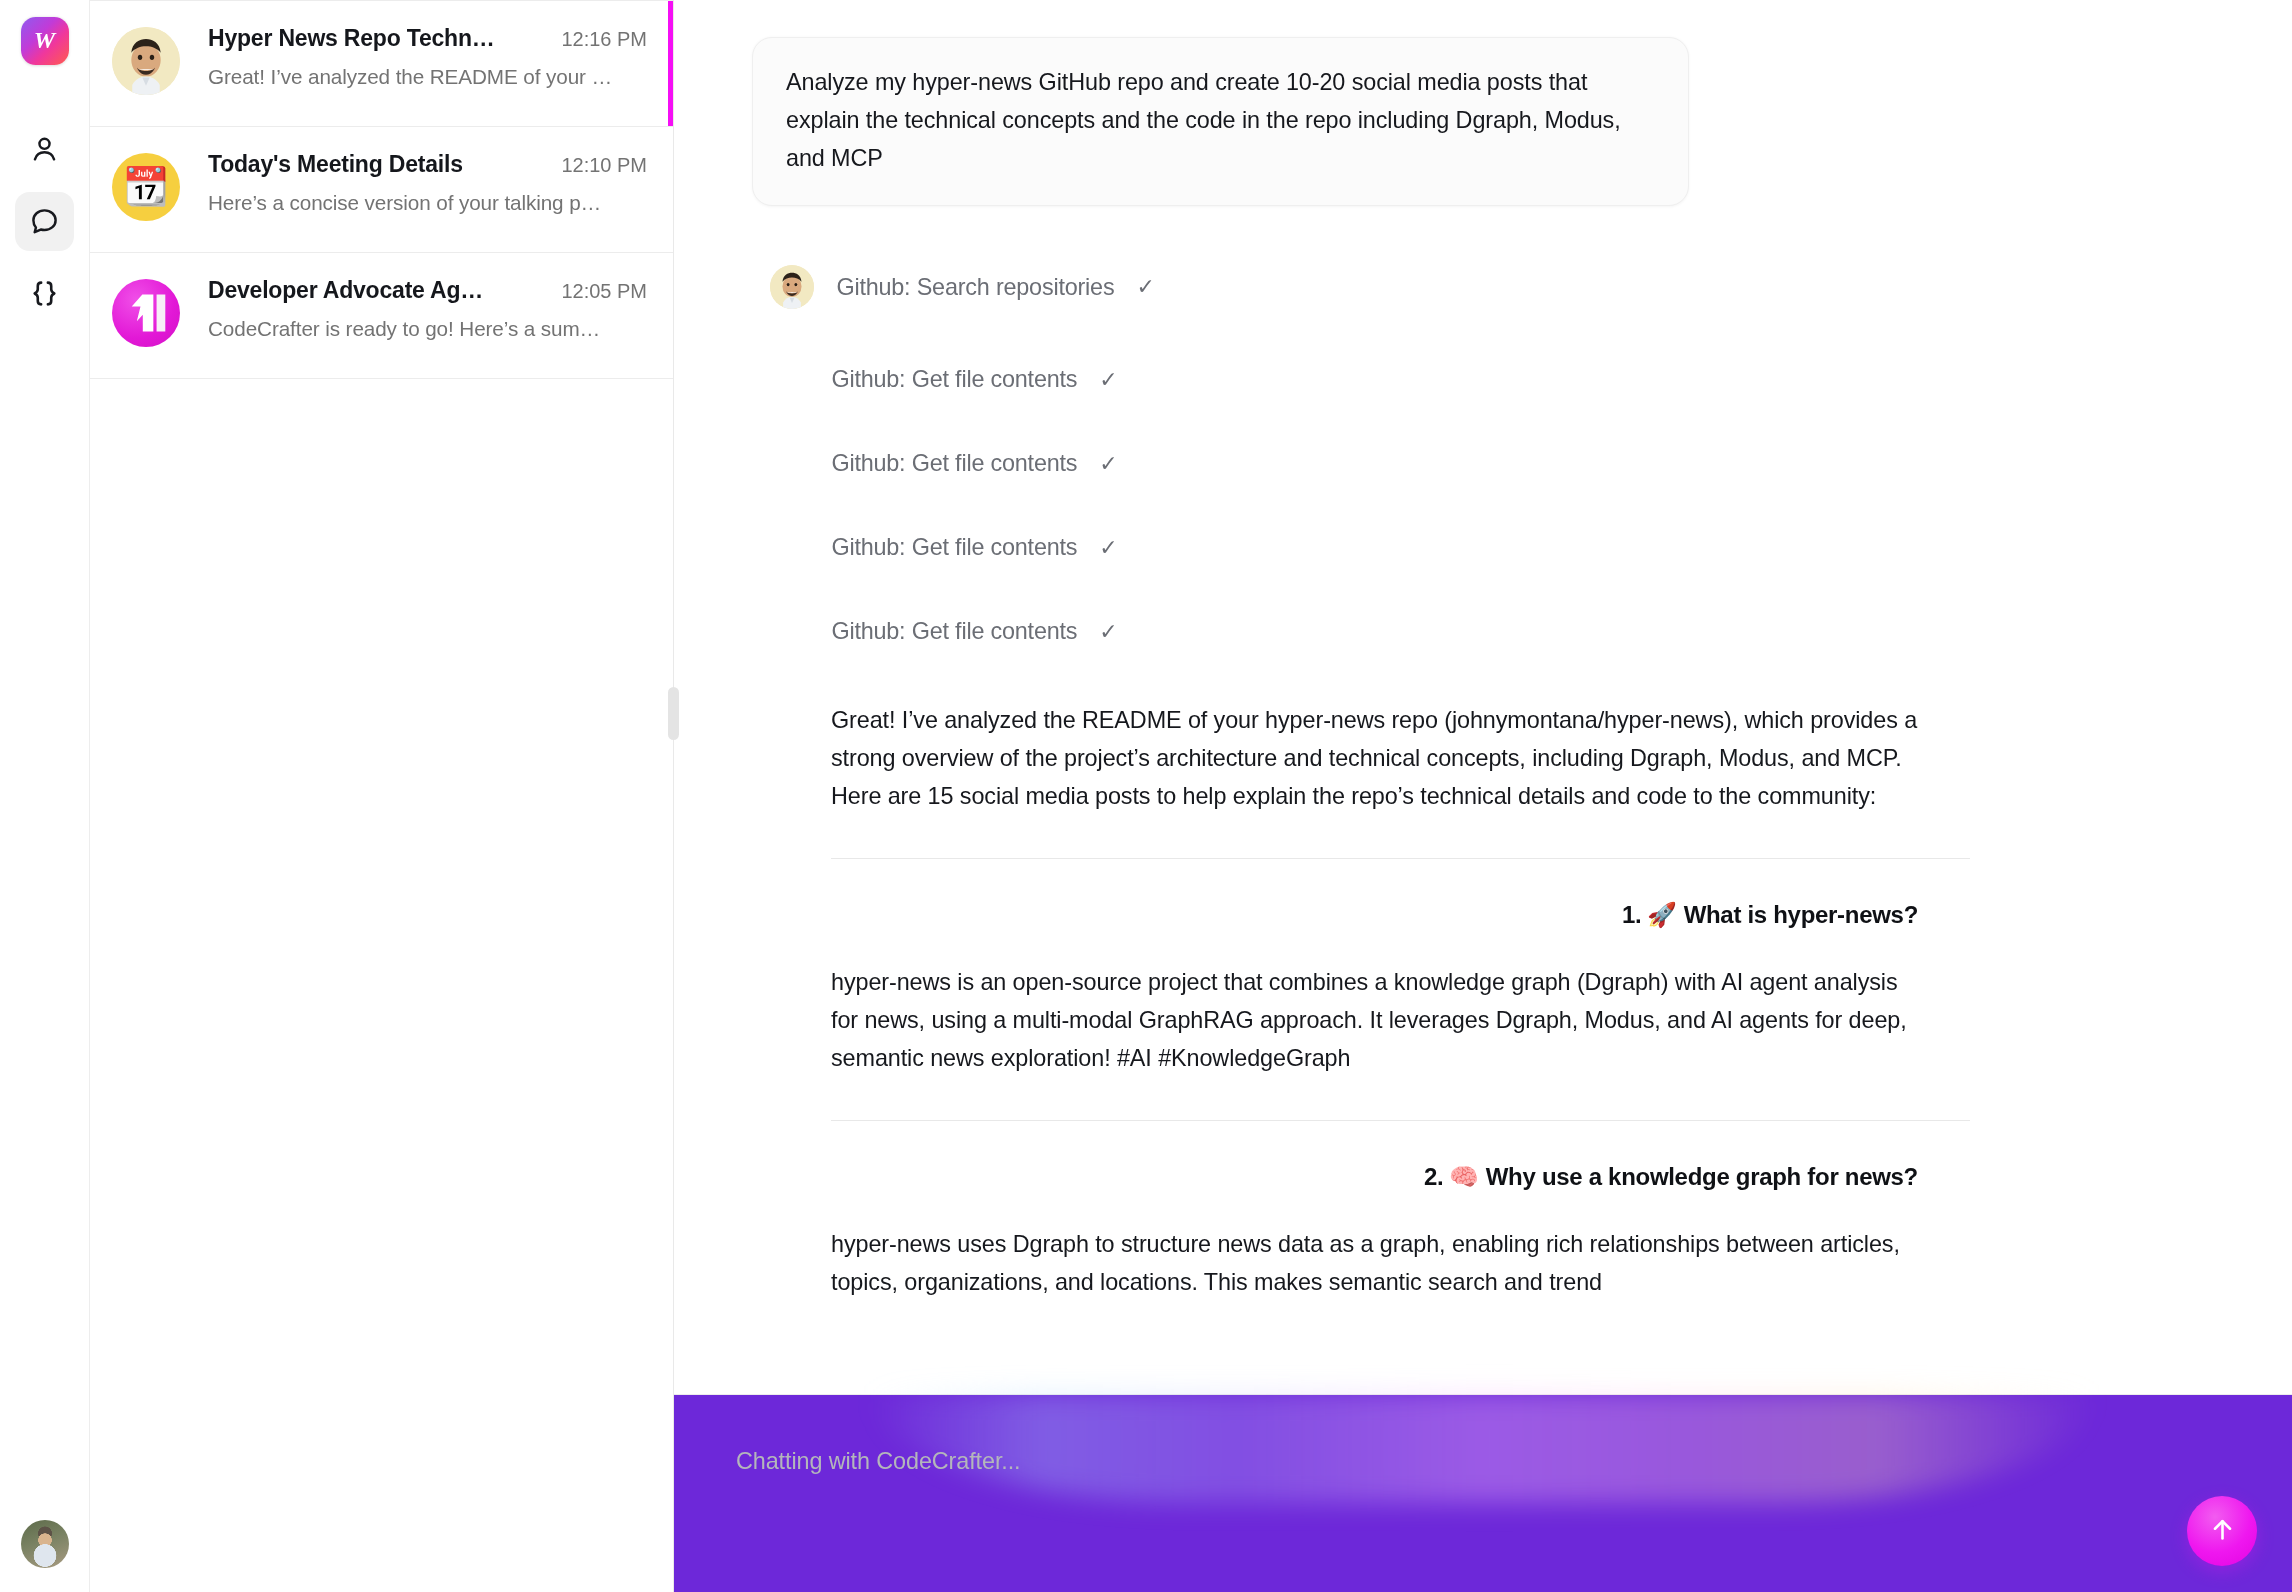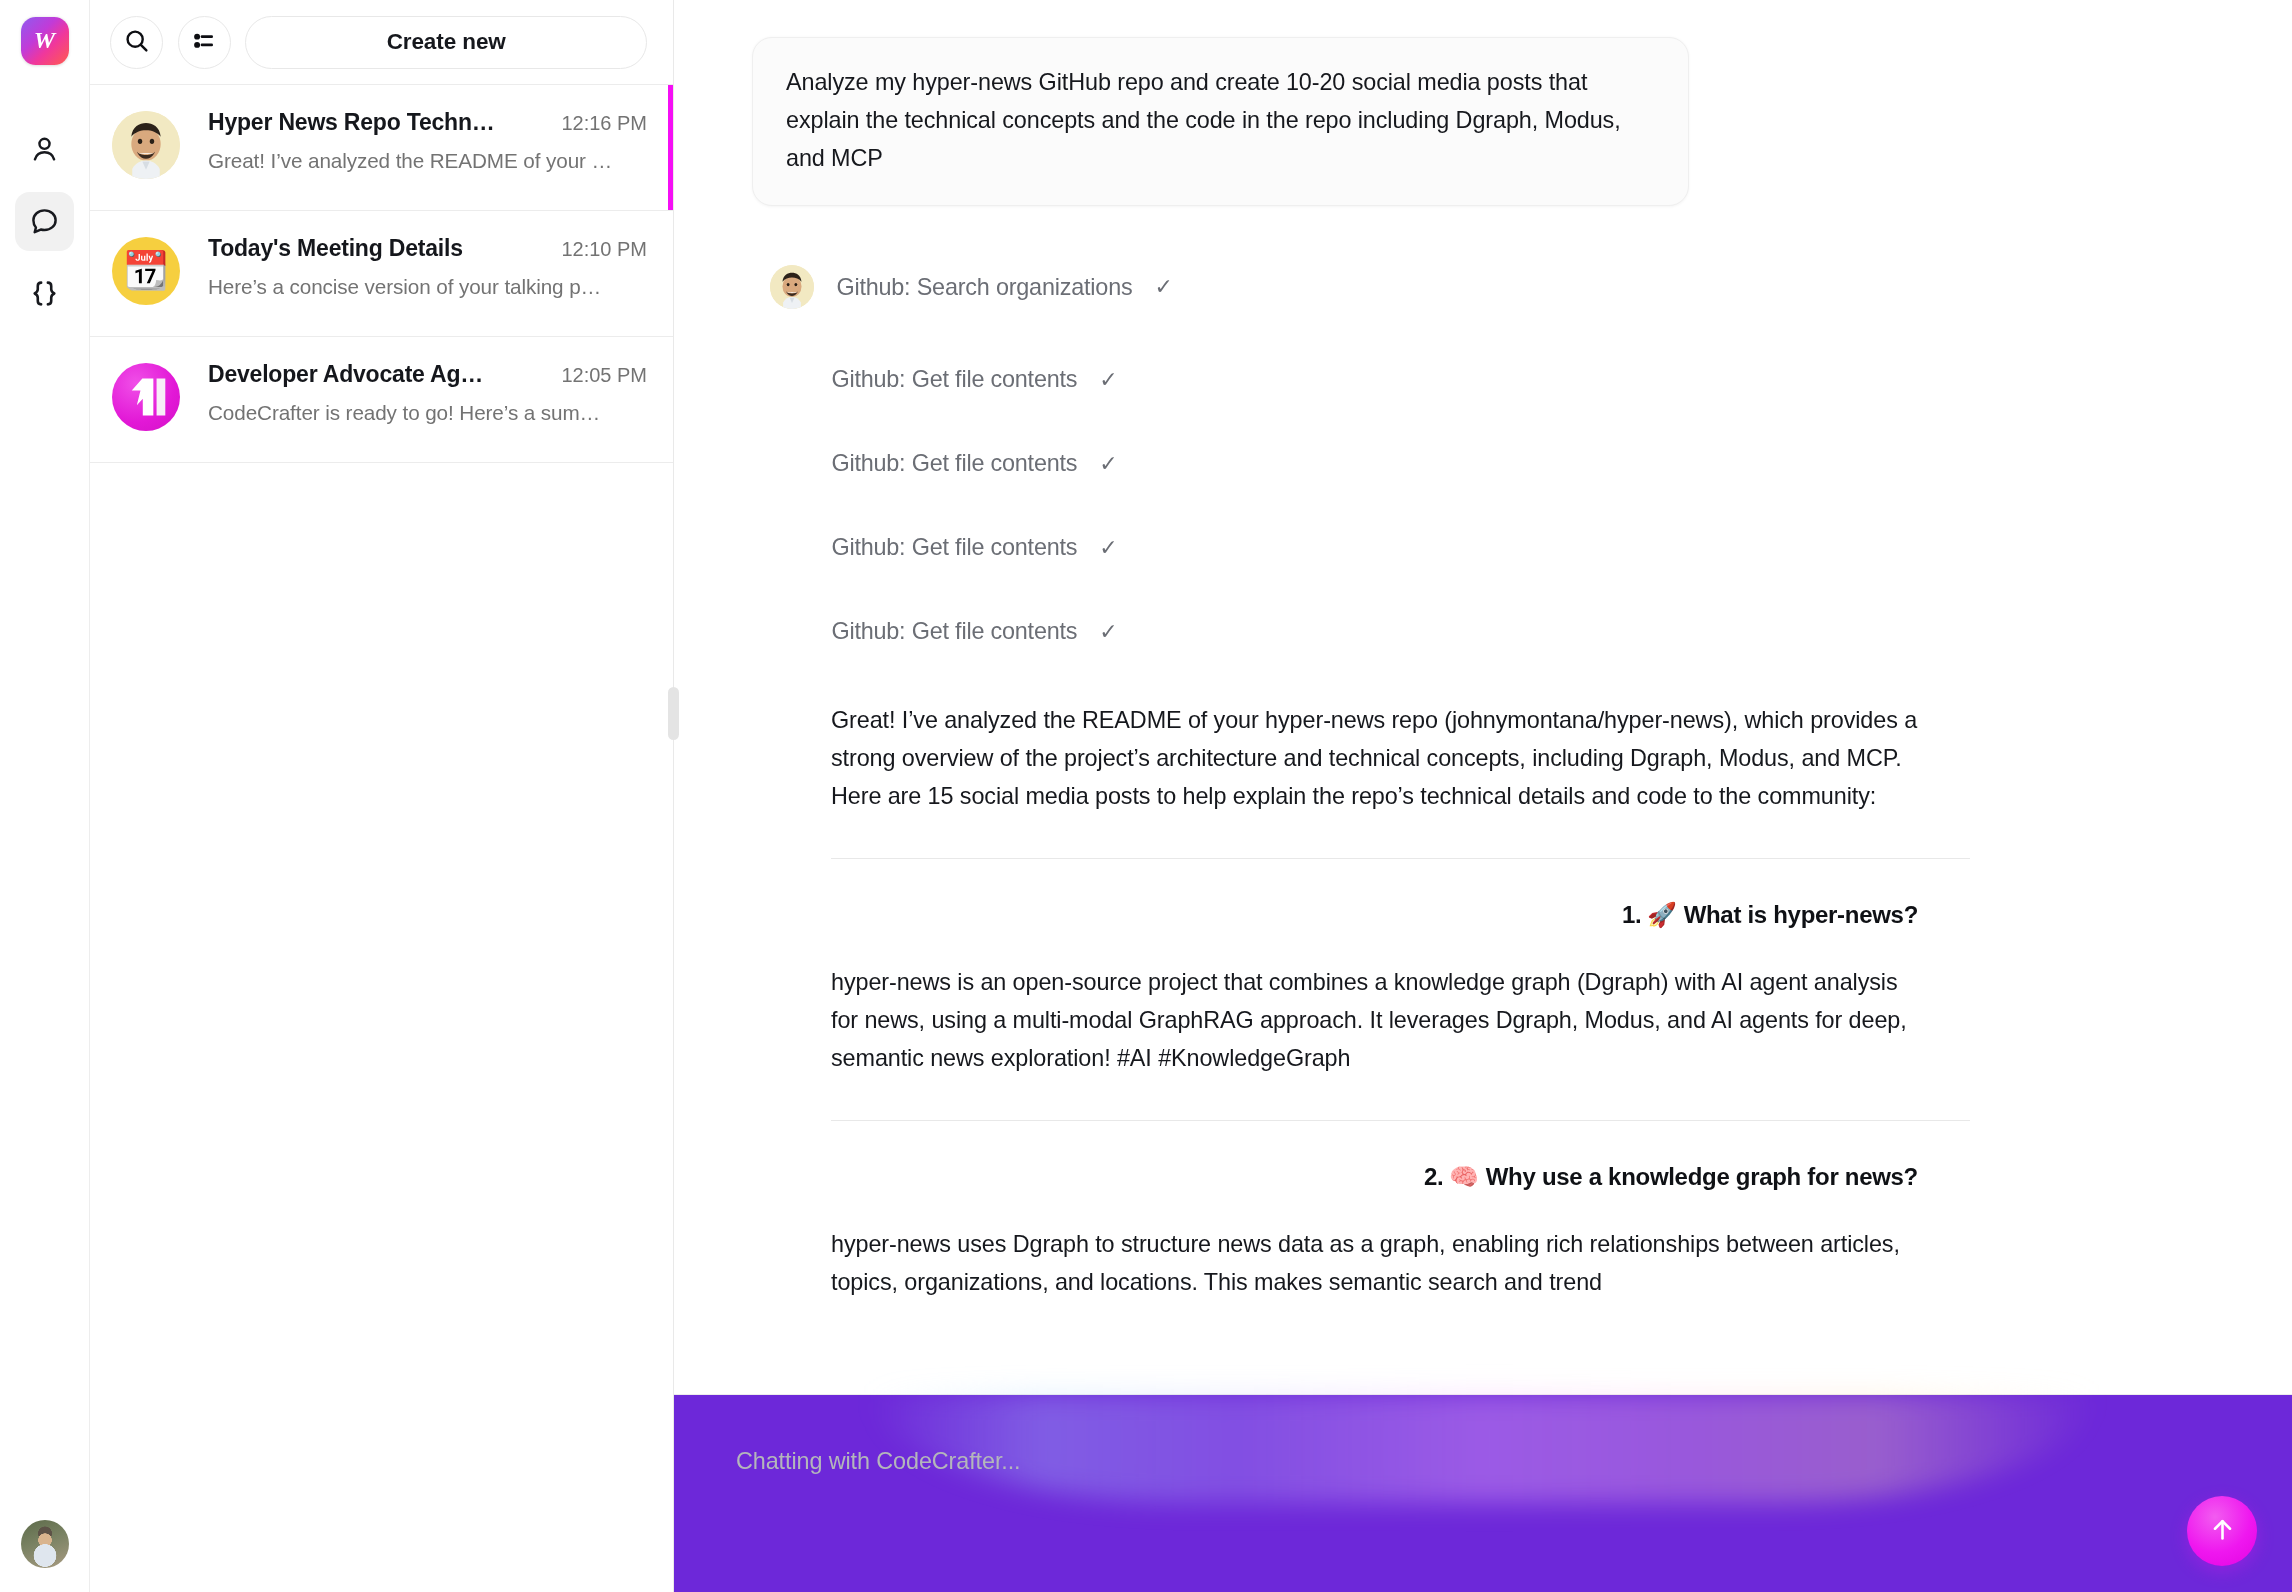--- a/index.html
+++ b/index.html
@@ -417,43 +417,20 @@
       </span>
     </div>
 
     <div class="rail-avatar">
       <div class="photo-av"></div>
     </div>
   </nav>
 
   <aside class="convpanel">
 
-    <div class="conv-toolbar">
-      <div class="icon-btn">
-        <span>
-          <svg width="27.5" height="27.5" viewBox="0 0 24 24" fill="none" stroke="#0d0e12" stroke-width="2.1" stroke-linecap="round">
-            <circle cx="10.6" cy="10.6" r="6.6"></circle>
-            <path d="M15.6 15.6L20.4 20.4"></path>
-          </svg>
-        </span>
-      </div>
-
-      <div class="icon-btn">
-        <span>
-          <svg width="27.5" height="27.5" viewBox="0 0 24 24" fill="none" stroke="#0d0e12" stroke-width="2.2" stroke-linecap="round">
-            <circle cx="6.2" cy="8.4" r="1.5" fill="#0d0e12"></circle>
-            <path d="M10.4 8.4H19"></path>
-            <circle cx="6.2" cy="15.6" r="1.5" fill="#0d0e12"></circle>
-            <path d="M10.4 15.6H19"></path>
-          </svg>
-        </span>
-      </div>
-
-      <button class="create-new-btn">Create new</button>
-    </div>
 
     <div class="conv-list">
 
       <div class="conv-item active">
         <div class="conv-avatar av-memoji">
           <svg width="68" height="68" viewBox="0 0 74 74">
             <circle cx="37" cy="37" r="37" fill="#f2e9c2"></circle>
             <ellipse cx="37" cy="36" rx="16" ry="18" fill="#d9a97e"></ellipse>
             <path d="M21 28c1-11 9-15 16-15s15 4 16 15c-4-5-10-7-16-7s-12 2-16 7z" fill="#2c2219"></path>
             <ellipse cx="30.5" cy="33" rx="2.4" ry="2.9" fill="#2a2017"></ellipse>
@@ -524,21 +501,21 @@
               <ellipse cx="37" cy="36" rx="16" ry="18" fill="#d9a97e"></ellipse>
               <path d="M21 28c1-11 9-15 16-15s15 4 16 15c-4-5-10-7-16-7s-12 2-16 7z" fill="#2c2219"></path>
               <ellipse cx="30.5" cy="33" rx="2.4" ry="2.9" fill="#2a2017"></ellipse>
               <ellipse cx="43.5" cy="33" rx="2.4" ry="2.9" fill="#2a2017"></ellipse>
               <path d="M27 44c3 5 17 5 20 0 0 0-3 8-10 8s-10-8-10-8z" fill="#3a2a20"></path>
               <path d="M28.5 45.6h17c-2 1.2-15 1.2-17 0z" fill="#ffffff"></path>
               <path d="M22 63c3.5-6 9-9 15-9s11.5 3 15 9v11H22z" fill="#eef1f4"></path>
               <path d="M33 55h8l-4 9z" fill="#d7dde3"></path>
             </svg>
           </div>
-          <span class="tool-label">Github: Search organizations</span>
+          <span class="tool-label">Github: Search repositories</span>
           <span class="tool-check">✓</span>
         </div>
 
         <div class="tool-row">
           <span class="tool-label">Github: Get file contents</span>
           <span class="tool-check">✓</span>
         </div>
 
         <div class="tool-row">
           <span class="tool-label">Github: Get file contents</span>

